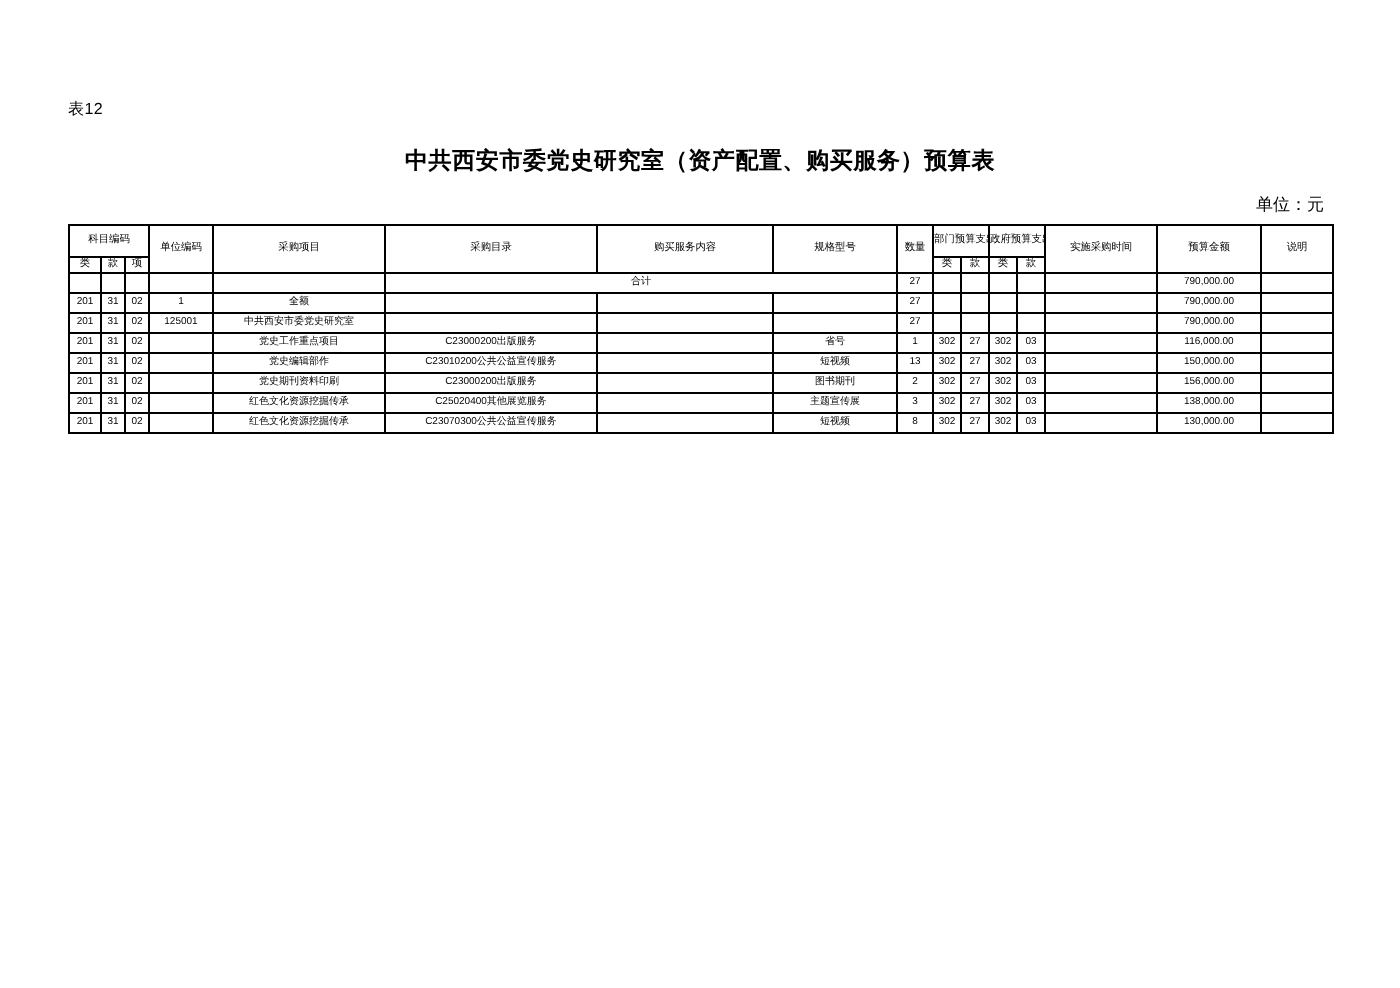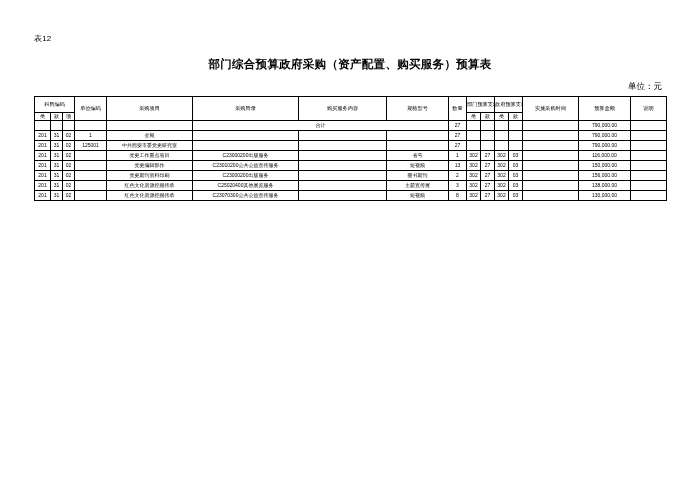--- a/index.html
+++ b/index.html
@@ -10,21 +10,21 @@
   body {
     width: 700px;
     height: 494px;
     font-family: "Liberation Sans", sans-serif;
     color: #000000;
     position: relative;
     overflow: hidden;
   }
   .page {
     position: absolute;
-    left: 0; top: 0;
+    left: 0; top: 16px;
     width: 700px;
     height: 410px;
   }
   .form-label {
     position: absolute;
     left: 34px;
     top: 33px;
     font-size: 8px;
     letter-spacing: 0.2px;
   }
@@ -75,21 +75,21 @@
   td.right { text-align: right; padding-right: 3px; }
   .two-line { font-size: 4.4px; white-space: normal; line-height: 1.1; }
 </style>
 </head>
 <body>
 
 <div class="page">
 
   <div class="form-label">表12</div>
 
-  <div class="title">部门综合预算政府采购（资产配置、购买服务）预算表</div>
+  <div class="title">中共西安市委党史研究室（资产配置、购买服务）预算表</div>
 
   <div class="unit">单位：元</div>
 
   <table class="main">
     <colgroup>
       <col style="width:16px">
       <col style="width:12px">
       <col style="width:12px">
       <col style="width:32px">
       <col style="width:86px">

